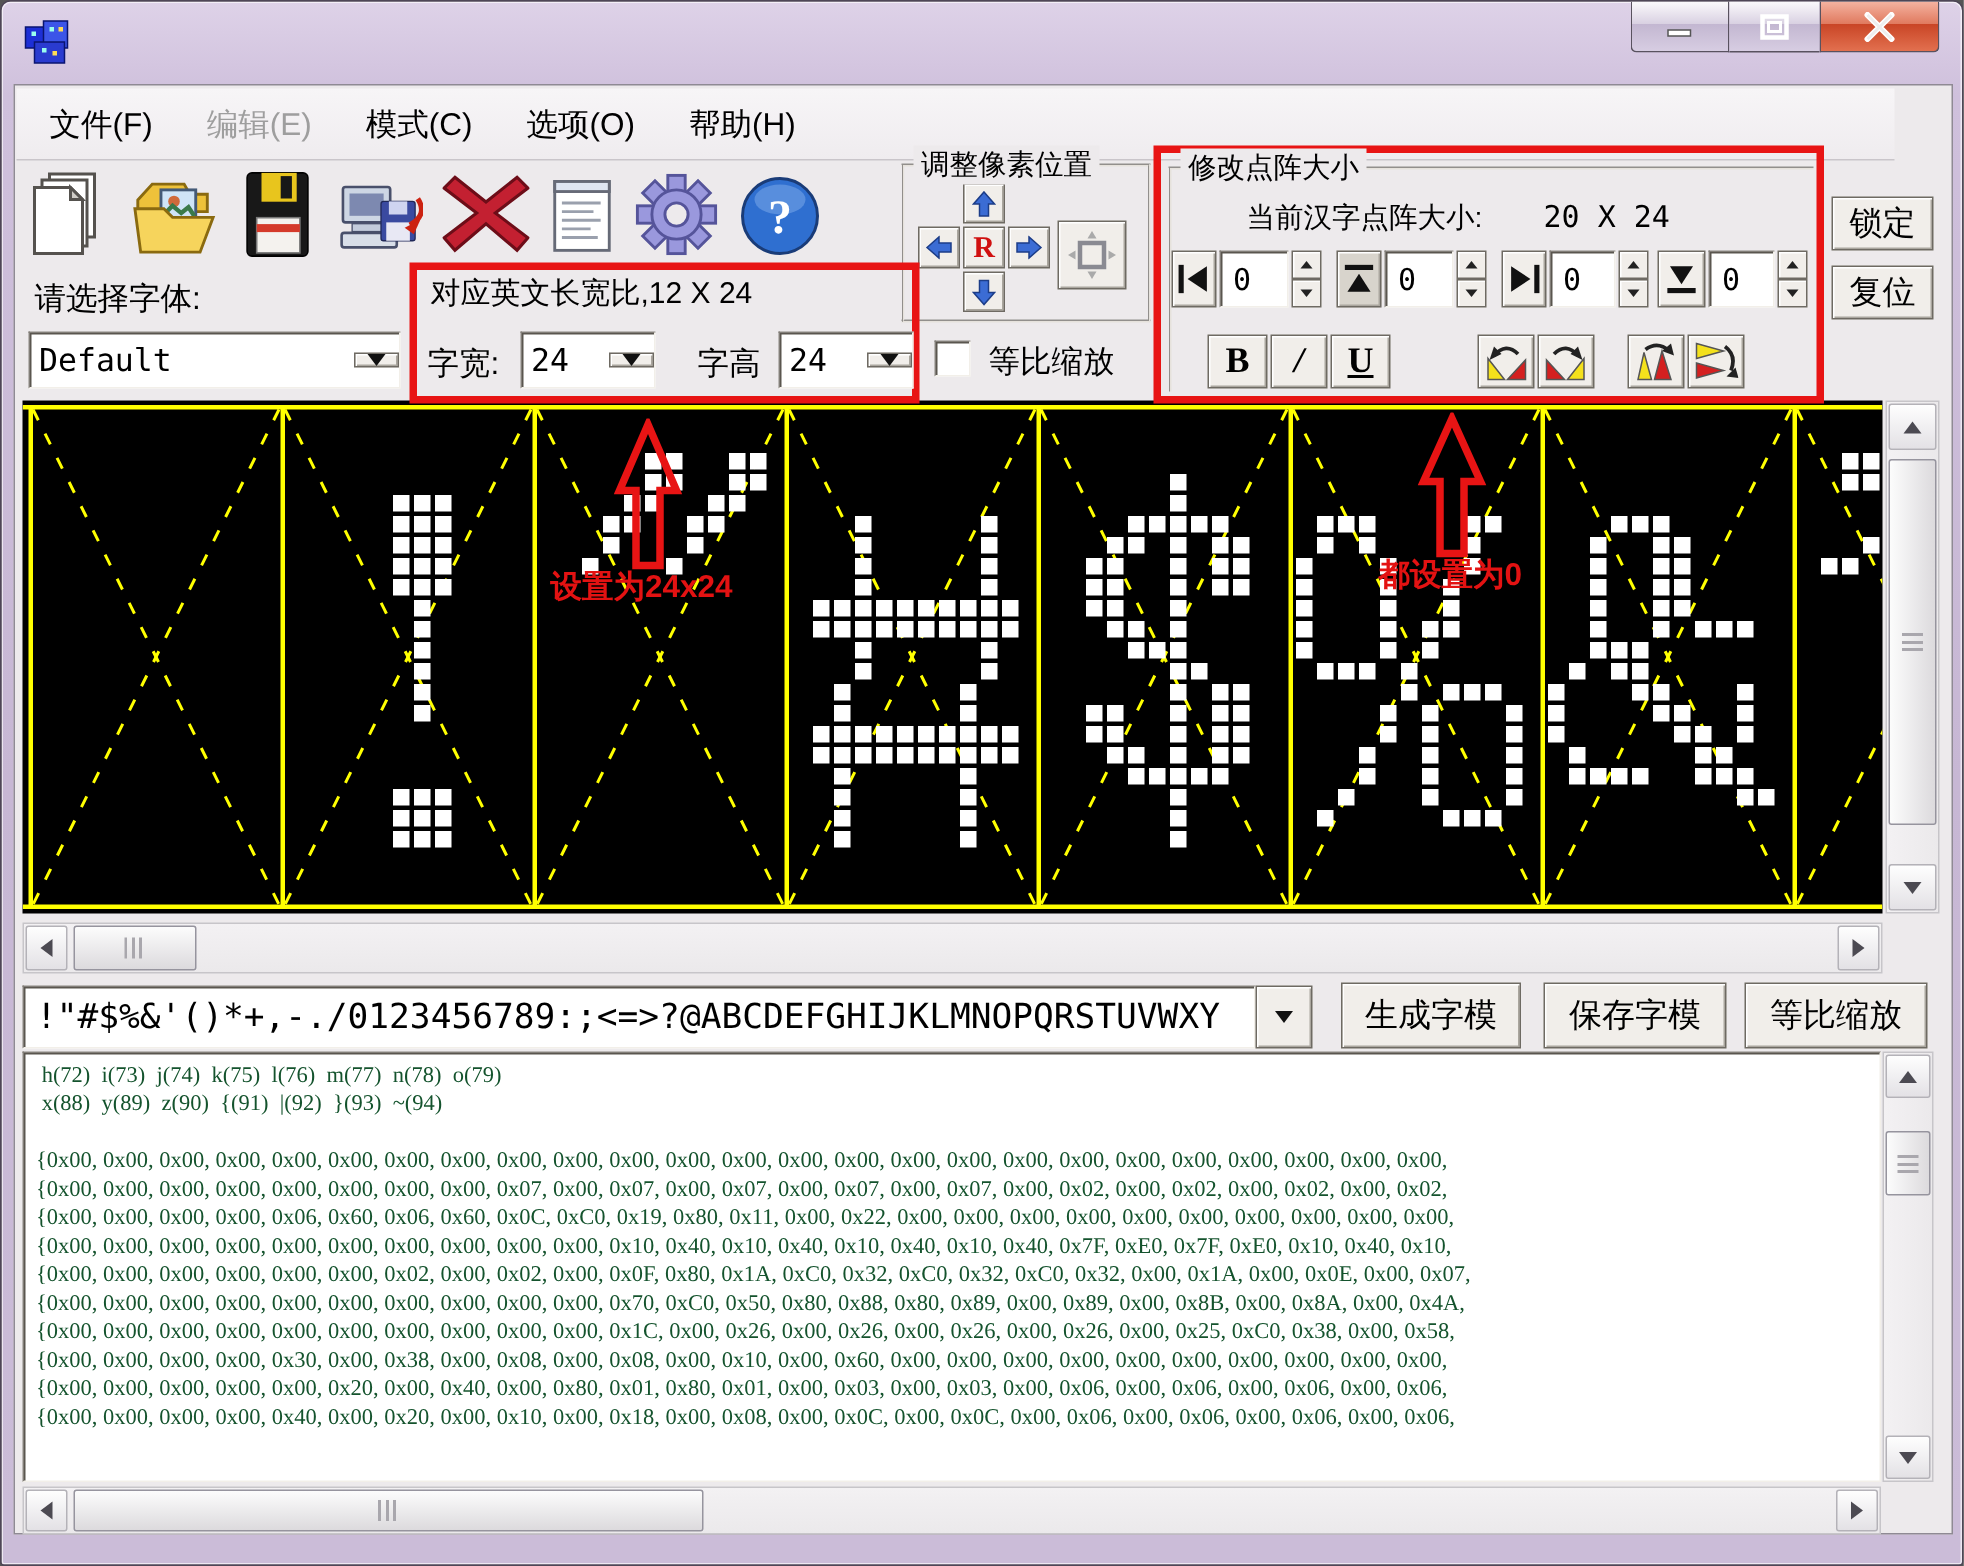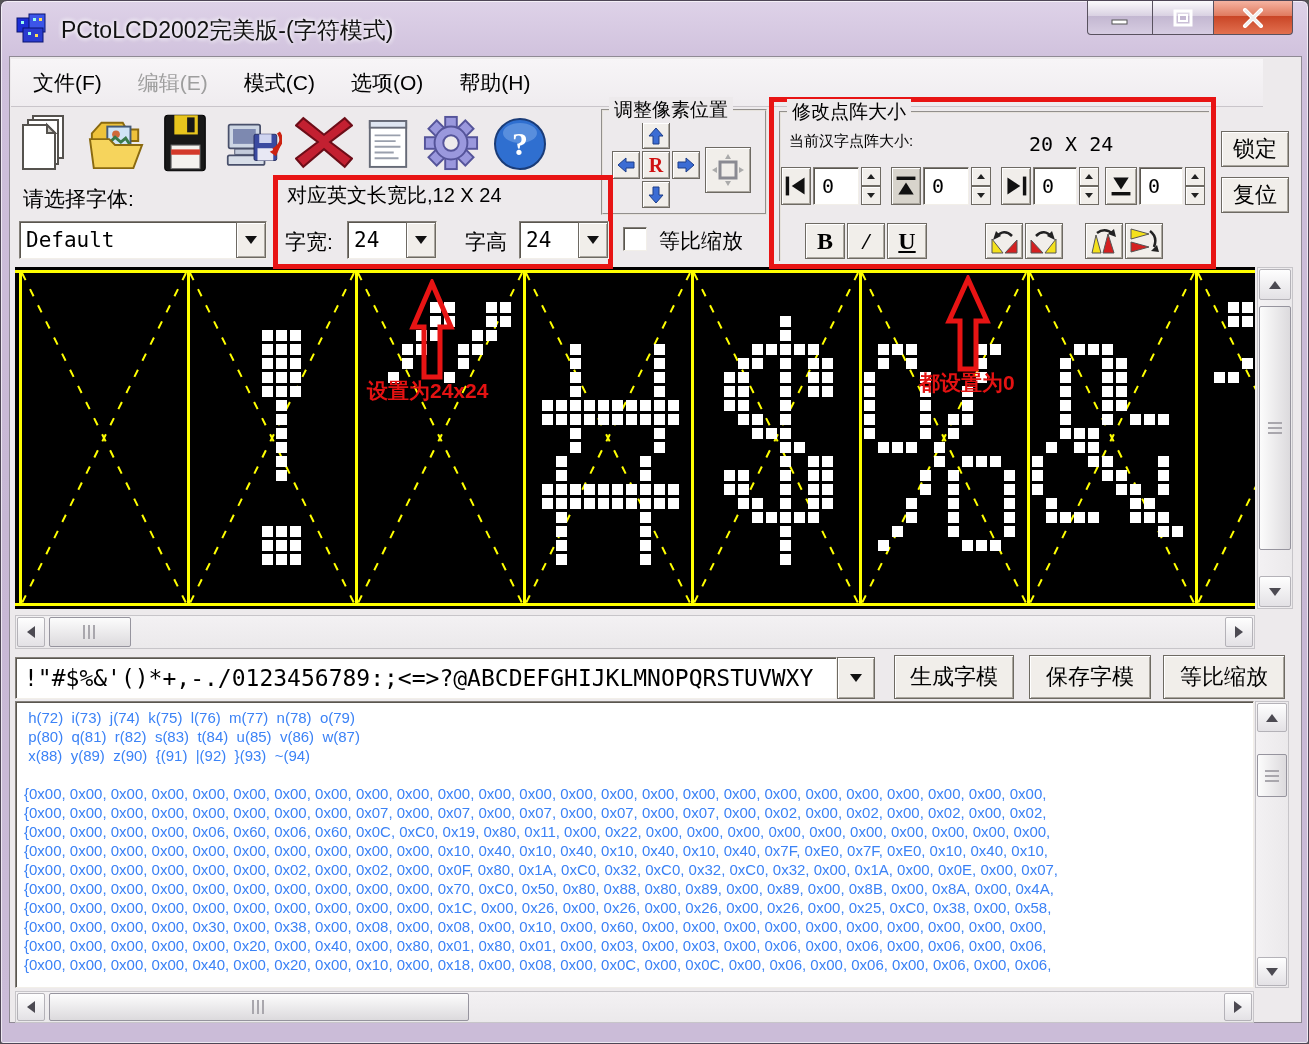--- a/index.html
+++ b/index.html
@@ -17,21 +17,21 @@
   .winbtn.close{width:80px;border-radius:0 0 4px 0;background:linear-gradient(180deg,#f5b3a1,#e07a5f 45%,#c94526 46%,#e2704f);}
   .client{position:absolute;left:8px;top:55px;width:1293px;height:967px;background:#edeaec;border:1px solid #8f8a94;box-sizing:border-box;}
   .menubar{position:absolute;left:10px;top:58px;width:1252px;height:47px;background:linear-gradient(180deg,#f7f5f7,#efecef);border-bottom:1px solid #c9c5ca;display:flex;align-items:center;}
   .menu-item{font-size:21px;color:#000;padding:6px 14px;margin-left:8px;white-space:nowrap;}
   .menu-item.disabled{color:#9e9e9e;}
   .toolbar{position:absolute;left:18px;top:110px;height:68px;display:flex;gap:13px;align-items:flex-start;}
   .tb-icon{width:56px;height:64px;}
   label,.lbl{white-space:nowrap;}
   .lbl{position:absolute;font-size:21px;color:#000;}
   .sunken{background:#fff;border:1px solid;border-color:#827e78 #f2efe9 #f2efe9 #827e78;box-shadow:inset 1px 1px 0 #5a564f;box-sizing:border-box;}
-  .combo{position:absolute;display:flex;}
+  .combo{position:absolute;display:flex;align-items:center;}
   .combo .field{flex:1;font-family:"DejaVu Sans Mono","Liberation Mono",monospace;font-size:21px;display:flex;align-items:center;padding-left:6px;overflow:hidden;white-space:pre;}
   .btn3d{background:#f1eeea;border:1px solid #6e6a63;box-shadow:inset 1px 1px 0 #ffffff,inset -1px -1px 0 #aaa69e;box-sizing:border-box;display:flex;align-items:center;justify-content:center;cursor:default;font-family:Liberation Serif, serif;}
   .ddbtn{width:30px;}
   .tri-dn{width:0;height:0;border-left:6px solid transparent;border-right:6px solid transparent;border-top:8px solid #111;}
   .redbox{position:absolute;border:5px solid #e81414;box-sizing:border-box;z-index:30;}
   .groupbox{position:absolute;border:2px groove #e6e2dc;box-sizing:border-box;}
   .gb-label{position:absolute;background:#edeaec;padding:0 5px;font-size:19px;z-index:5;white-space:nowrap;}
   .spin{display:flex;flex-direction:column;}
   .spin .sbt{flex:1;background:#f1eeea;border:1px solid #6e6a63;box-shadow:inset 1px 1px 0 #fff;display:flex;align-items:center;justify-content:center;box-sizing:border-box;}
   .tri-u4{width:0;height:0;border-left:4px solid transparent;border-right:4px solid transparent;border-bottom:5px solid #222;}
@@ -48,40 +48,39 @@
   .sb-thumb.vert{background:linear-gradient(90deg,#fcfcfc,#dcdadd);}
   .grip-h{width:14px;height:14px;background:repeating-linear-gradient(90deg,#a9a7ad 0 2px,transparent 2px 5px);}
   .grip-v{width:14px;height:12px;background:repeating-linear-gradient(180deg,#a9a7ad 0 2px,transparent 2px 5px);}
   .arr{width:0;height:0;}
   .arr.up{border-left:6px solid transparent;border-right:6px solid transparent;border-bottom:8px solid #4c4a52;}
   .arr.dn{border-left:6px solid transparent;border-right:6px solid transparent;border-top:8px solid #4c4a52;}
   .arr.lf{border-top:6px solid transparent;border-bottom:6px solid transparent;border-right:8px solid #4c4a52;}
   .arr.rt{border-top:6px solid transparent;border-bottom:6px solid transparent;border-left:8px solid #4c4a52;}
   #char-field{position:absolute;left:14px;top:656px;width:822px;height:42px;font-family:"DejaVu Sans Mono","Liberation Mono",monospace;font-size:23px;display:flex;align-items:center;padding-left:8px;overflow:hidden;white-space:pre;}
   .act-btn{position:absolute;height:44px;font-size:22px;color:#000;}
-  #output{position:absolute;left:14px;top:700px;width:1239px;height:287px;background:#fff;border:1px solid;border-color:#827e78 #f2efe9 #f2efe9 #827e78;box-shadow:inset 1px 1px 0 #5a564f;box-sizing:border-box;overflow:hidden;padding:6px 0 0 8px;font-family:Liberation Sans, sans-serif;font-size:15px;line-height:19px;color:#3b82f6;}
+  #output{position:absolute;left:14px;top:700px;width:1239px;height:287px;background:#fff;border:1px solid;border-color:#827e78 #f2efe9 #f2efe9 #827e78;box-shadow:inset 1px 1px 0 #5a564f;box-sizing:border-box;overflow:hidden;padding:6px 0 0 8px;font-family:Liberation Serif, serif;font-size:15px;line-height:19px;color:#14532d;}
   .code-line{white-space:pre;height:19px;}
   .checkbox{position:absolute;width:24px;height:24px;background:#fff;border:1px solid;border-color:#827e78 #f2efe9 #f2efe9 #827e78;box-shadow:inset 1px 1px 0 #5a564f;box-sizing:border-box;}
 </style>
 </head>
 <body>
 
 <div id="window">
 
   <svg id="title-icon" viewBox="0 0 36 36">
     <rect x="2" y="8" width="14" height="14" fill="#1d2fd6" stroke="#0a1470"></rect>
     <rect x="14" y="4" width="16" height="18" fill="#3c55e8" stroke="#0a1470"></rect>
     <rect x="8" y="18" width="20" height="14" fill="#2a3bd0" stroke="#0a1470"></rect>
     <rect x="6" y="11" width="3" height="3" fill="#9fe"></rect>
       <rect x="18" y="8" width="3" height="3" fill="#9fe"></rect>
     <rect x="24" y="8" width="3" height="3" fill="#fd5"></rect>
       <rect x="13" y="22" width="3" height="3" fill="#9fe"></rect>
     <rect x="20" y="24" width="3" height="3" fill="#fd5"></rect>
   </svg>
-  <div class="titlebar-text">PCtoLCD2002完美版-(字符模式)</div>
   <div class="winbtns">
     <div class="winbtn min">
         <svg width="20" height="18" viewBox="0 0 20 18">
           <rect x="2" y="11" width="15" height="4" fill="#fff" stroke="#555"></rect>
         </svg>
       </div>
     <div class="winbtn max">
         <svg width="20" height="18" viewBox="0 0 20 18">
           <rect x="2" y="2" width="16" height="14" fill="none" stroke="#fff" stroke-width="3"></rect>
           <rect x="6" y="6" width="8" height="6" fill="none" stroke="#fff" stroke-width="2"></rect>
@@ -230,21 +229,21 @@
       <polygon points="1,17 6,14 6,20" fill="#aaa"></polygon>
         <polygon points="33,17 28,14 28,20" fill="#aaa"></polygon>
     </svg>
     </div>
   <div class="checkbox" style="left:622px;top:226px;"></div>
   <div class="lbl" style="left:658px;top:226px;">等比缩放</div>
 
   <div class="redbox" style="left:768px;top:96px;width:447px;height:172px;"></div>
   <div class="groupbox" style="left:778px;top:110px;width:430px;height:150px;z-index:31;border-bottom:none;border-right:none;"></div>
   <div class="gb-label" style="left:786px;top:98px;z-index:32;">修改点阵大小</div>
-  <div class="lbl" style="left:788px;top:131px;font-size:15px;z-index:32;">当前汉字点阵大小:</div>
+  <div class="lbl" style="left:830px;top:131px;font-size:19px;z-index:32;">当前汉字点阵大小:</div>
   <div class="lbl" style="left:1028px;top:131px;font-size:20px;font-family:'DejaVu Sans Mono',monospace;z-index:32;">20 X 24</div>
 
   <div style="position:absolute;left:780px;top:166px;z-index:32;display:flex;gap:2px;">
     <div class="btn3d" style="width:30px;height:38px;">
       <svg width="24" height="26" viewBox="0 0 28 28">
           <rect x="2" y="3" width="4" height="22" fill="#111"></rect>
           <polygon points="24,4 24,24 9,14" fill="#111"></polygon>
         </svg>
       </div>
     <div class="edit" style="width:46px;height:38px;">0</div>
@@ -716,21 +715,20 @@
     </div>
   <div class="btn3d act-btn" style="left:1028px;top:654px;width:122px;">
       <span>保存字模</span>
     </div>
   <div class="btn3d act-btn" style="left:1162px;top:654px;width:122px;">
       <span>等比缩放</span>
     </div>
 
   <div id="output">
       <div class="code-line"> h(72)  i(73)  j(74)  k(75)  l(76)  m(77)  n(78)  o(79)</div>
-      <div class="code-line"> p(80)  q(81)  r(82)  s(83)  t(84)  u(85)  v(86)  w(87)</div>
       <div class="code-line"> x(88)  y(89)  z(90)  {(91)  |(92)  }(93)  ~(94)</div>
       <div class="code-line"></div>
       <div class="code-line">{0x00, 0x00, 0x00, 0x00, 0x00, 0x00, 0x00, 0x00, 0x00, 0x00, 0x00, 0x00, 0x00, 0x00, 0x00, 0x00, 0x00, 0x00, 0x00, 0x00, 0x00, 0x00, 0x00, 0x00, 0x00,</div>
       <div class="code-line">{0x00, 0x00, 0x00, 0x00, 0x00, 0x00, 0x00, 0x00, 0x07, 0x00, 0x07, 0x00, 0x07, 0x00, 0x07, 0x00, 0x07, 0x00, 0x02, 0x00, 0x02, 0x00, 0x02, 0x00, 0x02,</div>
       <div class="code-line">{0x00, 0x00, 0x00, 0x00, 0x06, 0x60, 0x06, 0x60, 0x0C, 0xC0, 0x19, 0x80, 0x11, 0x00, 0x22, 0x00, 0x00, 0x00, 0x00, 0x00, 0x00, 0x00, 0x00, 0x00, 0x00,</div>
       <div class="code-line">{0x00, 0x00, 0x00, 0x00, 0x00, 0x00, 0x00, 0x00, 0x00, 0x00, 0x10, 0x40, 0x10, 0x40, 0x10, 0x40, 0x10, 0x40, 0x7F, 0xE0, 0x7F, 0xE0, 0x10, 0x40, 0x10,</div>
       <div class="code-line">{0x00, 0x00, 0x00, 0x00, 0x00, 0x00, 0x02, 0x00, 0x02, 0x00, 0x0F, 0x80, 0x1A, 0xC0, 0x32, 0xC0, 0x32, 0xC0, 0x32, 0x00, 0x1A, 0x00, 0x0E, 0x00, 0x07,</div>
       <div class="code-line">{0x00, 0x00, 0x00, 0x00, 0x00, 0x00, 0x00, 0x00, 0x00, 0x00, 0x70, 0xC0, 0x50, 0x80, 0x88, 0x80, 0x89, 0x00, 0x89, 0x00, 0x8B, 0x00, 0x8A, 0x00, 0x4A,</div>
       <div class="code-line">{0x00, 0x00, 0x00, 0x00, 0x00, 0x00, 0x00, 0x00, 0x00, 0x00, 0x1C, 0x00, 0x26, 0x00, 0x26, 0x00, 0x26, 0x00, 0x26, 0x00, 0x25, 0xC0, 0x38, 0x00, 0x58,</div>
       <div class="code-line">{0x00, 0x00, 0x00, 0x00, 0x30, 0x00, 0x38, 0x00, 0x08, 0x00, 0x08, 0x00, 0x10, 0x00, 0x60, 0x00, 0x00, 0x00, 0x00, 0x00, 0x00, 0x00, 0x00, 0x00, 0x00,</div>

